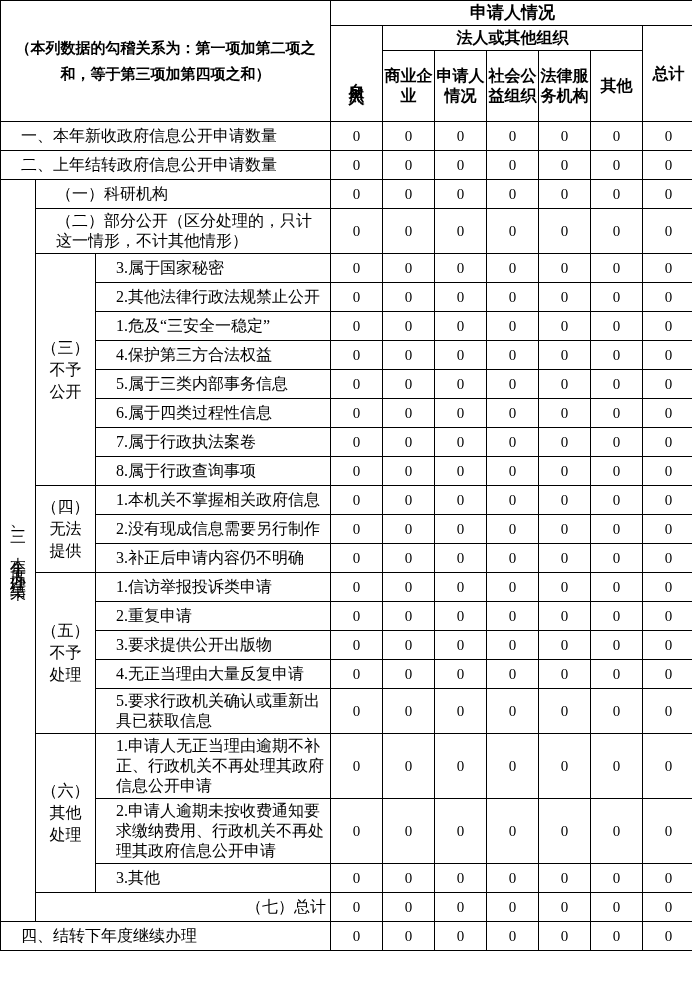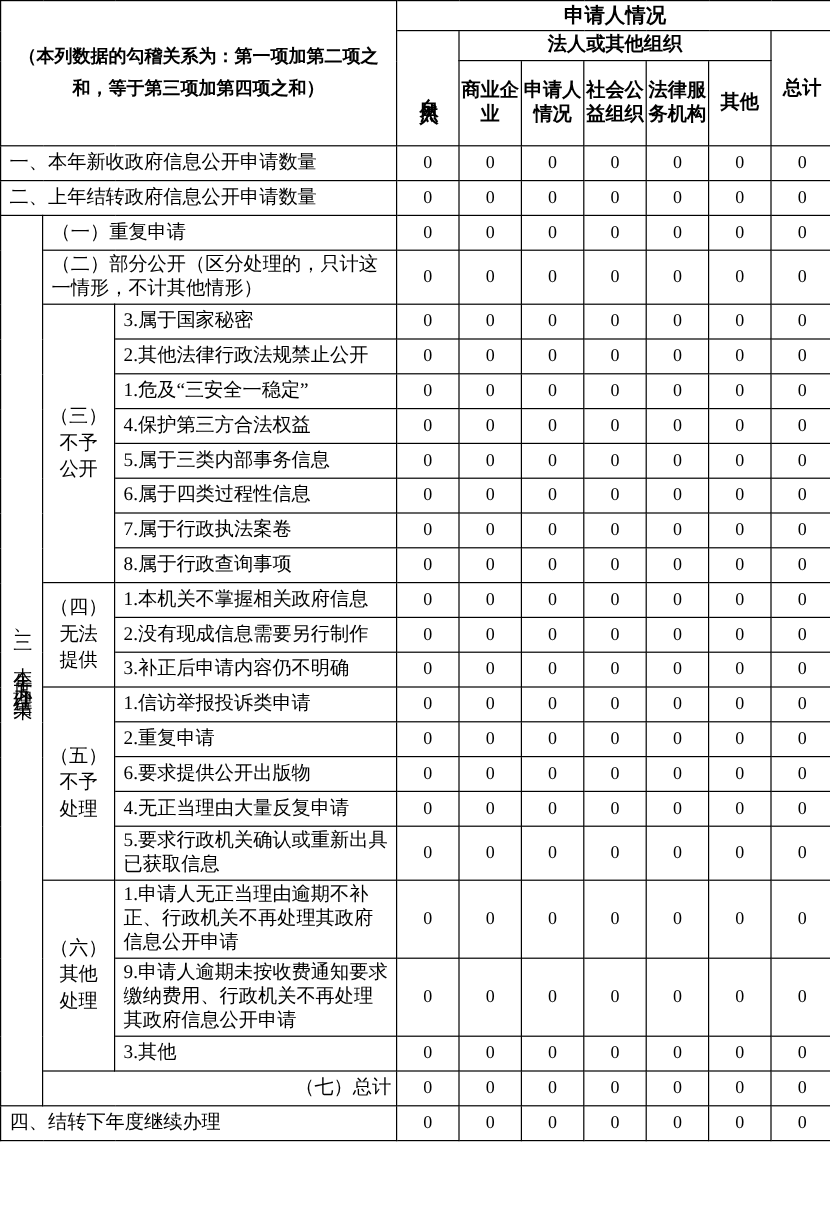--- a/index.html
+++ b/index.html
@@ -29,21 +29,21 @@
   tr.hr3 th { height: 71px; }
   tbody td { height: 29px; }
   td.note {
     font-weight: bold;
     text-align: center;
     font-size: 15px;
     line-height: 26px;
     padding: 20px 10px;
     height: auto;
   }
-  td.lbl { text-align: left; padding-left: 7px; }
+  td.lbl { text-align: left; padding-left: 20px; }
   td.center { text-align: right; }
   td.num { text-align: center; font-size: 15px; }
   td.subl {
     text-align: center;
     white-space: pre-line;
     padding: 2px 1px;
     line-height: 22px;
   }
   td.vert { text-align: center; padding: 0; }
   .upright {
@@ -104,21 +104,21 @@
         <td class="num">0</td>
         <td class="num">0</td>
         <td class="num">0</td>
         <td class="num">0</td>
         <td class="num">0</td>
         <td class="num">0</td>
         <td class="num">0</td>
       </tr>
       <tr>
         <td class="vert" rowspan="22"><span class="upright">三、本年度办理结果</span></td>
-        <td class="lbl" colspan="2">（一）重复申请</td>
+        <td class="lbl" colspan="2">（一）科研机构</td>
         <td class="num">0</td>
         <td class="num">0</td>
         <td class="num">0</td>
         <td class="num">0</td>
         <td class="num">0</td>
         <td class="num">0</td>
         <td class="num">0</td>
       </tr>
       <tr>
         <td class="lbl" colspan="2">（二）部分公开（区分处理的，只计这一情形，不计其他情形）</td>
@@ -263,21 +263,21 @@
         <td class="lbl">2.重复申请</td>
         <td class="num">0</td>
         <td class="num">0</td>
         <td class="num">0</td>
         <td class="num">0</td>
         <td class="num">0</td>
         <td class="num">0</td>
         <td class="num">0</td>
       </tr>
       <tr>
-        <td class="lbl">6.要求提供公开出版物</td>
+        <td class="lbl">3.要求提供公开出版物</td>
         <td class="num">0</td>
         <td class="num">0</td>
         <td class="num">0</td>
         <td class="num">0</td>
         <td class="num">0</td>
         <td class="num">0</td>
         <td class="num">0</td>
       </tr>
       <tr>
         <td class="lbl">4.无正当理由大量反复申请</td>
@@ -306,21 +306,21 @@
         <td class="lbl">1.申请人无正当理由逾期不补正、行政机关不再处理其政府信息公开申请</td>
         <td class="num">0</td>
         <td class="num">0</td>
         <td class="num">0</td>
         <td class="num">0</td>
         <td class="num">0</td>
         <td class="num">0</td>
         <td class="num">0</td>
       </tr>
       <tr>
-        <td class="lbl">9.申请人逾期未按收费通知要求缴纳费用、行政机关不再处理其政府信息公开申请</td>
+        <td class="lbl">2.申请人逾期未按收费通知要求缴纳费用、行政机关不再处理其政府信息公开申请</td>
         <td class="num">0</td>
         <td class="num">0</td>
         <td class="num">0</td>
         <td class="num">0</td>
         <td class="num">0</td>
         <td class="num">0</td>
         <td class="num">0</td>
       </tr>
       <tr>
         <td class="lbl">3.其他</td>

